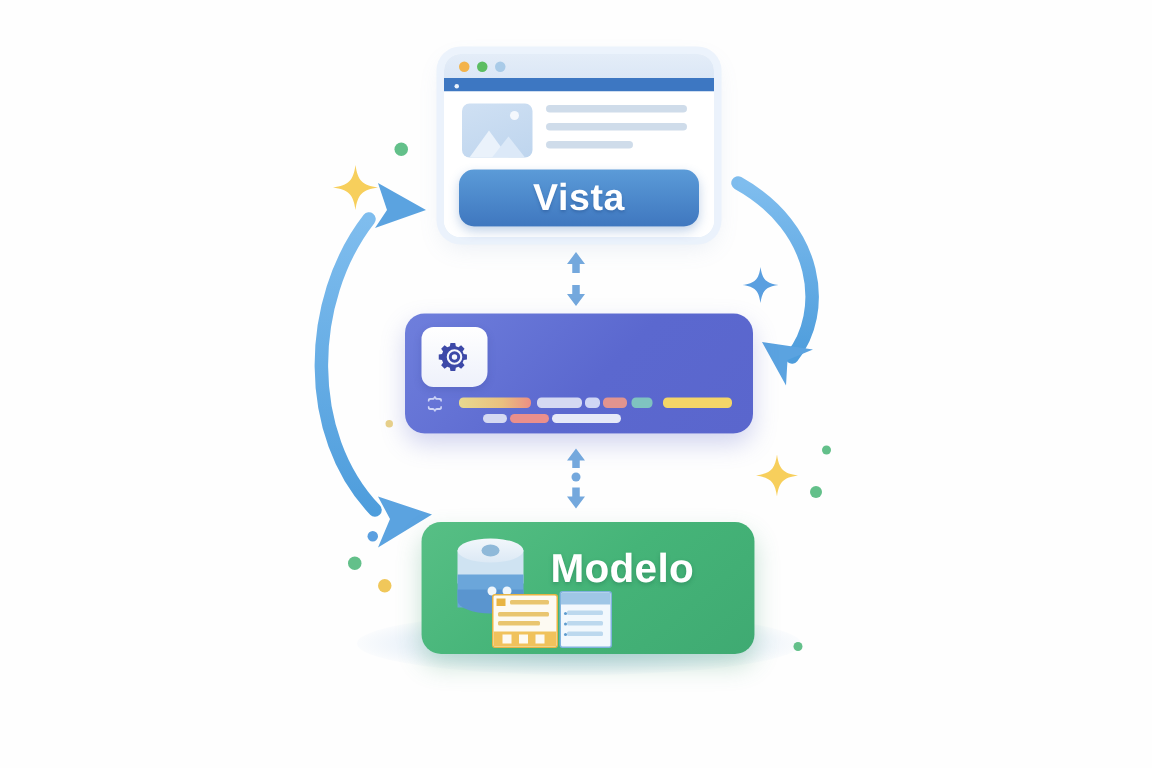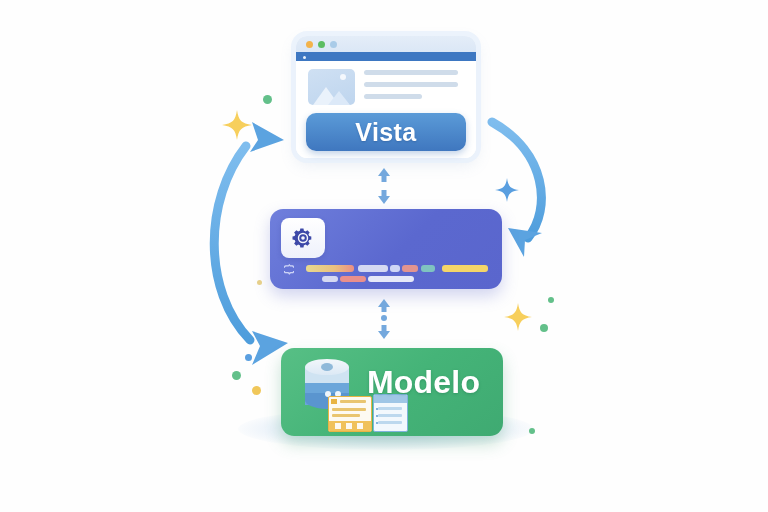--- a/index.html
+++ b/index.html
@@ -115,21 +115,21 @@
   .cy-tick{position:absolute;bottom:2px;width:6px;height:6px;background:#fdfaf2;}
 
   #card-blue{position:absolute;left:92px;top:46px;width:33px;height:36px;border-radius:2px;
      background:#f2f8fd;border:1.5px solid #7fb2dd;overflow:hidden;}
   #cb-head{position:absolute;left:0;top:0;width:100%;height:8px;background:#9fc6e6;}
   .cb-line{position:absolute;height:3px;background:#bcd8ee;border-radius:1px;left:4px;width:24px;}
   .cb-dot{position:absolute;left:2px;width:2px;height:2px;border-radius:50%;background:#5e9ccf;}
 
   #modelo-label{
     position:absolute;left:86px;top:16px;
-    color:#ffffff;font-weight:bold;font-size:32px;letter-spacing:.2px;
+    color:#ffffff;font-weight:bold;font-size:27px;letter-spacing:.2px;
     text-shadow:0 1px 3px rgba(30,110,75,.4);
   }
 
   
   .vconn{position:absolute;width:22px;}
   
   .sparkle{position:absolute;}
   .cdot{position:absolute;border-radius:50%;}
   svg{overflow:visible;}
 </style>

